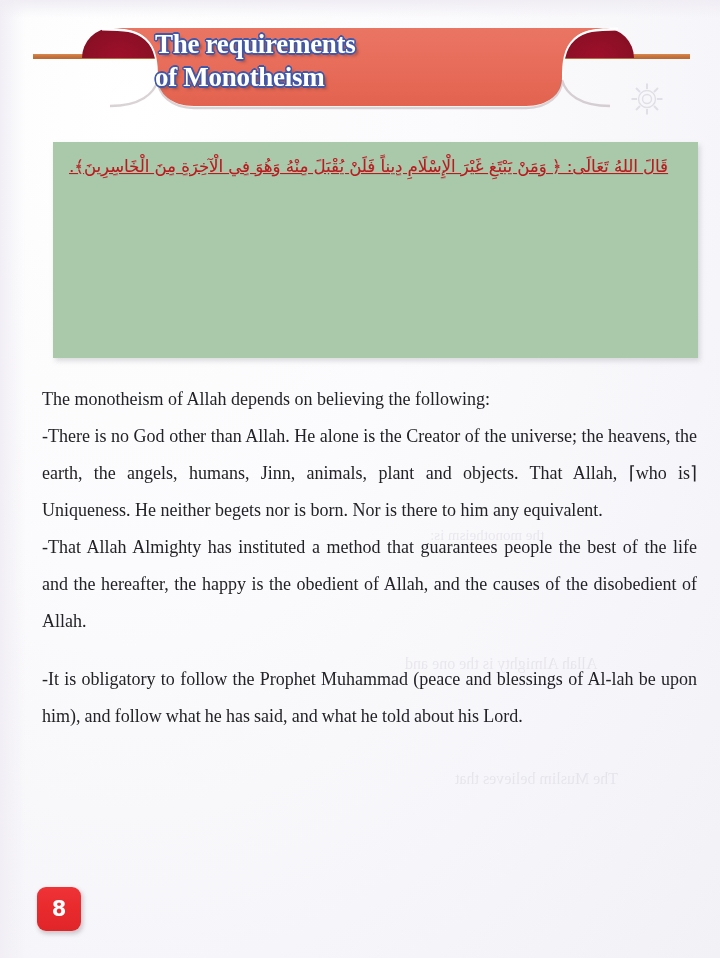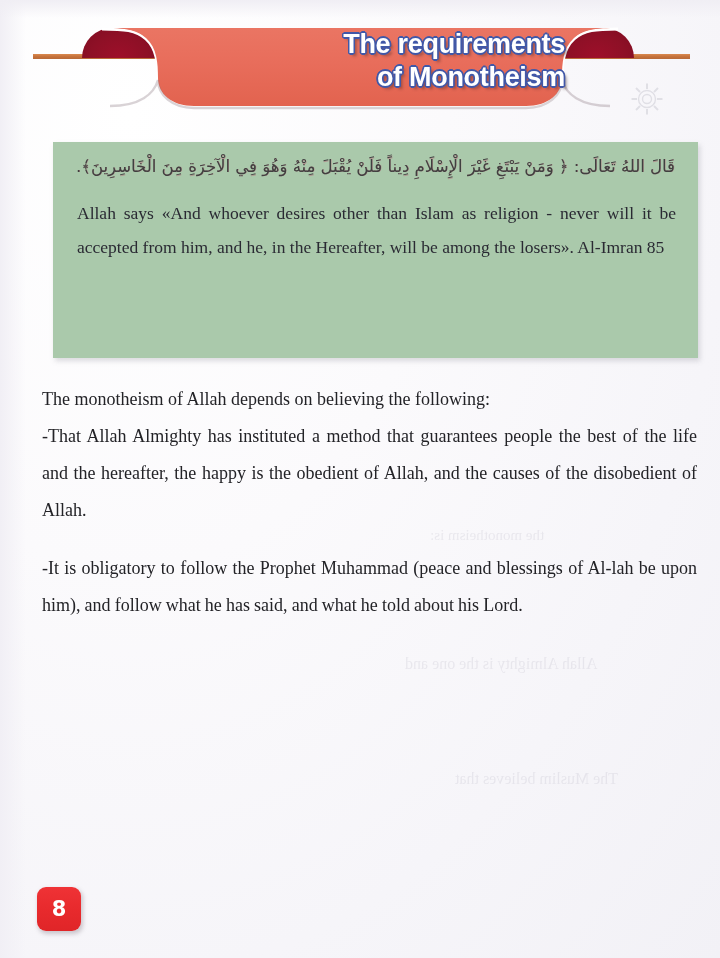--- a/index.html
+++ b/index.html
@@ -72,22 +72,22 @@
     width: 520px;
     height: 88px;
   }
   #banner-svg { display: block; }
 
   #banner-title {
     position: absolute;
     left: 155px;
     top: 28px;
     width: 410px;
-    text-align: right;
-    font-family: Liberation Sans, sans-serif;
+    text-align: left;
+    font-family: Liberation Serif, serif;
     font-weight: bold;
     font-size: 27px;
     line-height: 33px;
     letter-spacing: -0.3px;
     color: #ffffff;
     text-shadow:
       -1.3px -1.3px 0 #4158a8,
        1.3px -1.3px 0 #4158a8,
       -1.3px  1.3px 0 #4158a8,
        1.3px  1.3px 0 #4158a8,
@@ -121,26 +121,27 @@
     box-shadow: 2px 3px 5px rgba(120,120,130,0.25);
   }
   #quote-box-inner {
     position: absolute;
     inset: 0;
     padding: 10px 16px 0 16px;
     box-sizing: border-box;
   }
   .arabic-line {
     direction: rtl;
-    text-align: center;
-    color: #404040;
+    text-align: left;
+    color: #b91c1c;
     font-family: "DejaVu Sans", serif;
     font-size: 16.5px;
     line-height: 30px;
     text-shadow: 0.4px 0.4px 0 rgba(190,40,90,0.35);
+    text-decoration: underline;
   }
   #arabic-line-2 {
     padding-right: 4px;
   }
   #quote-translation {
     margin-top: 14px;
     padding: 0 6px 0 8px;
     color: #2a2a33;
     font-family: "Liberation Serif", serif;
     font-size: 17.5px;
@@ -285,30 +286,30 @@
           <line x1="28" y1="6" x2="24" y2="10"></line>
           <line x1="10" y1="24" x2="6" y2="28"></line>
         </g>
       </g>
     </svg>
   </div>
 
   <div id="quote-box">
     <div id="quote-box-inner">
       <div class="arabic-line" id="arabic-line-1">قَالَ اللهُ تَعَالَى: ﴿ وَمَنْ يَبْتَغِ غَيْرَ الْإِسْلَامِ دِيناً فَلَنْ يُقْبَلَ مِنْهُ وَهُوَ فِي الْآخِرَةِ مِنَ الْخَاسِرِينَ﴾.</div>
-      <div id="quote-translation">Allah says «And whoever desires other than Islam as religion - never will it be accepted from him, and he, in the Hereafter, will be among the losers». Al-Imran 85</div>
     </div>
   </div>
 
   <div class="bleed" style="left:430px; top:527px; font-size:15px;">the monotheism is:</div>
   <div class="bleed" style="left:405px; top:655px; font-size:16px;">Allah Almighty is the one and</div>
   <div class="bleed" style="left:455px; top:770px; font-size:16px;">The Muslim believes that</div>
 
   <div id="body-text">
     <p class="body-para lead">The monotheism of  Allah depends on believing the following:</p>
+    <p class="body-para">-There is no God other than Allah. He alone is the Creator of  the universe; the heavens, the earth, the angels, humans, Jinn, animals, plant and objects. That Allah, ⌈who is⌉ Uniqueness. He neither begets nor is born. Nor is there to him any equivalent.</p>
     <p class="body-para">-That Allah Almighty has instituted a method that guarantees people the best of  the life and the hereafter, the happy is the obedient of  Allah, and the causes of  the disobedient of  Allah.</p>
     <p class="body-para tight">-It is obligatory to follow the Prophet Muhammad (peace and blessings of  Al-lah be upon him), and follow what he has said, and what he told about his Lord.</p>
   </div>
 
   <div id="page-number-badge">
     <span id="page-number-text">8</span>
   </div>
 
 </div>
 

